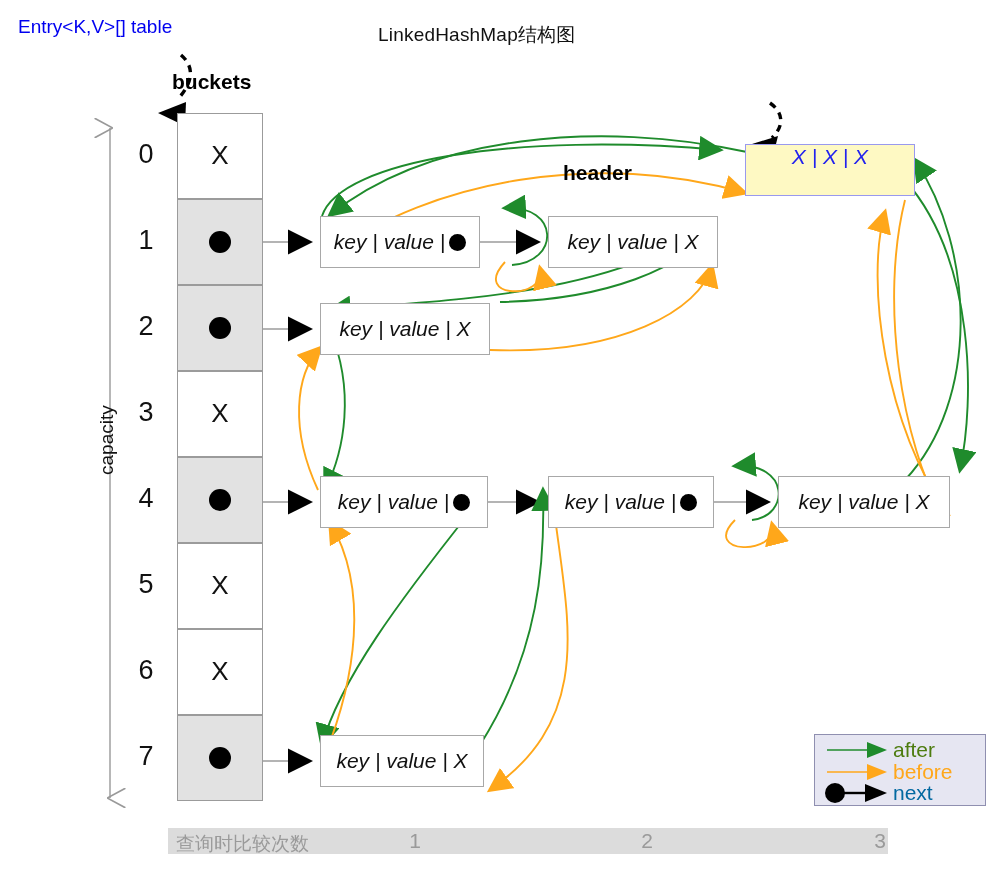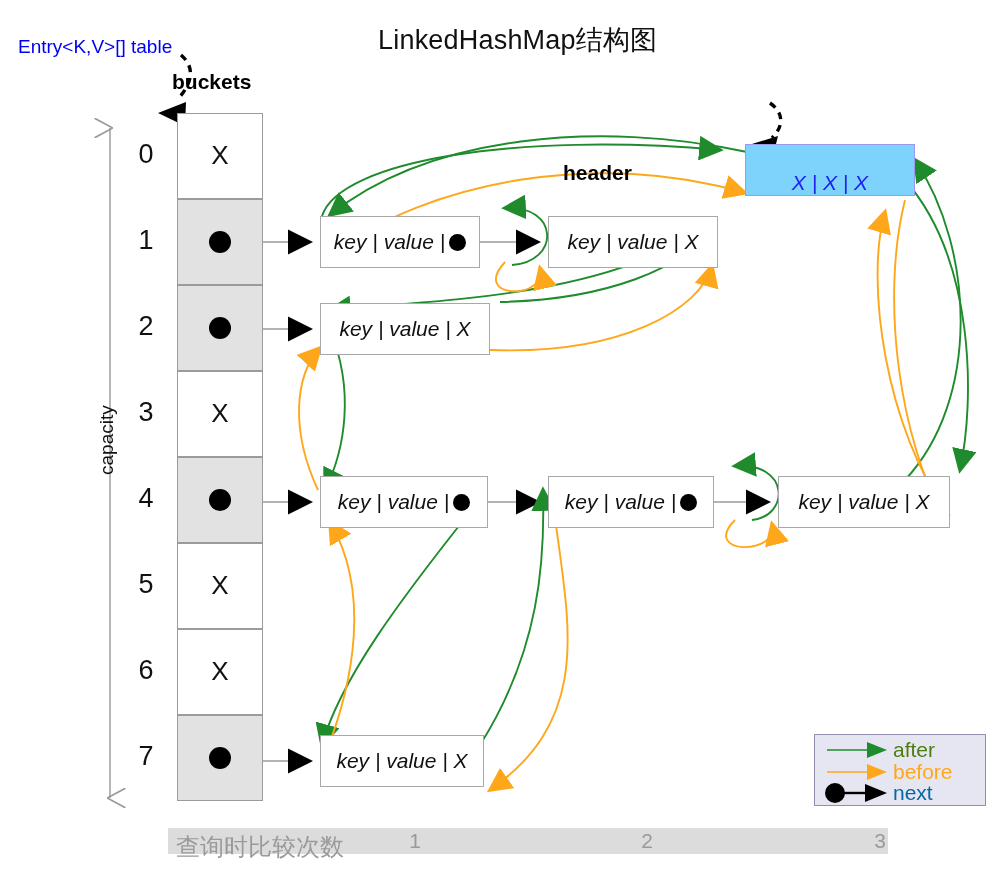--- a/index.html
+++ b/index.html
@@ -3,46 +3,46 @@
 <meta charset="utf-8">
 <style>
   html,body{margin:0;padding:0;background:#fff;}
   body{width:1000px;height:875px;position:relative;overflow:hidden;
        font-family:"Liberation Sans","DejaVu Sans",sans-serif;}
   #stage{position:absolute;left:0;top:0;width:1000px;height:875px;}
   svg.layer{position:absolute;left:0;top:0;width:1000px;height:875px;}
   .abs{position:absolute;}
 
   
-  .title{font-size:27px;color:#111;letter-spacing:.2px;}
+  .title{font-size:19px;color:#111;letter-spacing:.2px;}
   .bluelabel{font-size:19px;color:#0000f0;}
   .boldlabel{font-size:21px;font-weight:bold;color:#000;}
   .idx{font-size:27px;color:#111;text-align:center;}
   .capacity-label{font-size:19px;color:#111;
      transform:rotate(-90deg);transform-origin:left top;white-space:nowrap;}
   .cellglyph{font-size:26px;color:#111;text-align:center;line-height:1;}
   .entrytext{font-size:21px;font-style:italic;color:#111;white-space:nowrap;}
   .hdrtext{font-size:21px;font-style:italic;color:#2222ee;white-space:nowrap;}
   .legendtext{font-size:21px;}
-  .cmp-label{font-size:24px;color:#9a9a9a;}
+  .cmp-label{font-size:19px;color:#9a9a9a;}
   .cmp-num{font-size:21px;color:#9a9a9a;text-align:center;}
 
   
   .bucketcell{position:absolute;left:177px;width:86px;height:86px;
       border:1px solid #9b9b9b;box-sizing:border-box;background:#fff;}
   .bucketcell.filled{background:#e2e2e2;}
   .dot{position:absolute;width:22px;height:22px;border-radius:50%;background:#000;
        left:50%;top:50%;margin-left:-11px;margin-top:-11px;}
   .entrybox{position:absolute;height:52px;border:1px solid #a8a8a8;
       box-sizing:border-box;background:#fff;display:flex;align-items:center;
       justify-content:center;text-align:center;}
   .entry-dot{display:inline-block;width:17px;height:17px;border-radius:50%;
       background:#000;vertical-align:-2px;margin-left:4px;}
   .headerbox{position:absolute;border:1px solid #9999ee;box-sizing:border-box;
-      background:#7dd3fc;display:flex;align-items:flex-end;justify-content:center;}
+      background:#fef9c3;display:flex;align-items:flex-start;justify-content:center;}
   .legendbox{position:absolute;border:1px solid #8f8fb0;box-sizing:border-box;
       background:#e6e6f2;}
   .cmpbar{position:absolute;background:#dcdcdc;}
 </style>
 </head>
 <body>
 
 <div id="stage">
 
   <svg class="layer" viewBox="0 0 1000 875">
@@ -133,21 +133,21 @@
       <path d="M735,520 C700,555 780,556 772,524" marker-end="url(#mk-orange)"></path>
 
       <path d="M905,200 C880,300 900,440 945,520" marker-end="url(#mk-orange)"></path>
 
       <path d="M950,516 C885,430 865,280 885,212" marker-end="url(#mk-orange)"></path>
     </g>
   </svg>
 
   <div class="abs title" style="left:378px;top:22px;">LinkedHashMap结构图</div>
 
-  <div class="abs bluelabel" style="left:18px;top:36px;">Entry&lt;K,V&gt;[] table</div>
+  <div class="abs bluelabel" style="left:18px;top:16px;">Entry&lt;K,V&gt;[] table</div>
 
   <div class="abs boldlabel" style="left:172px;top:70px;">buckets</div>
 
 
   <div class="abs boldlabel" style="left:563px;top:161px;">header</div>
 
   <div class="abs capacity-label" style="left:96px;top:475px;">capacity</div>
 
   <div id="bucket-indices">
       <div class="abs idx" style="left: 126px; width: 40px; top: 139px;">0</div>

